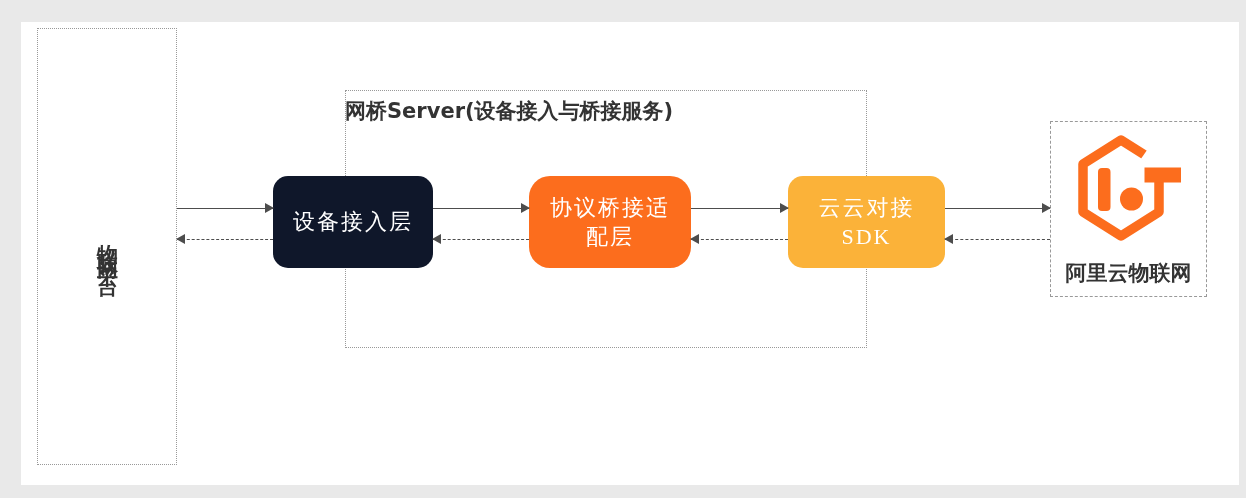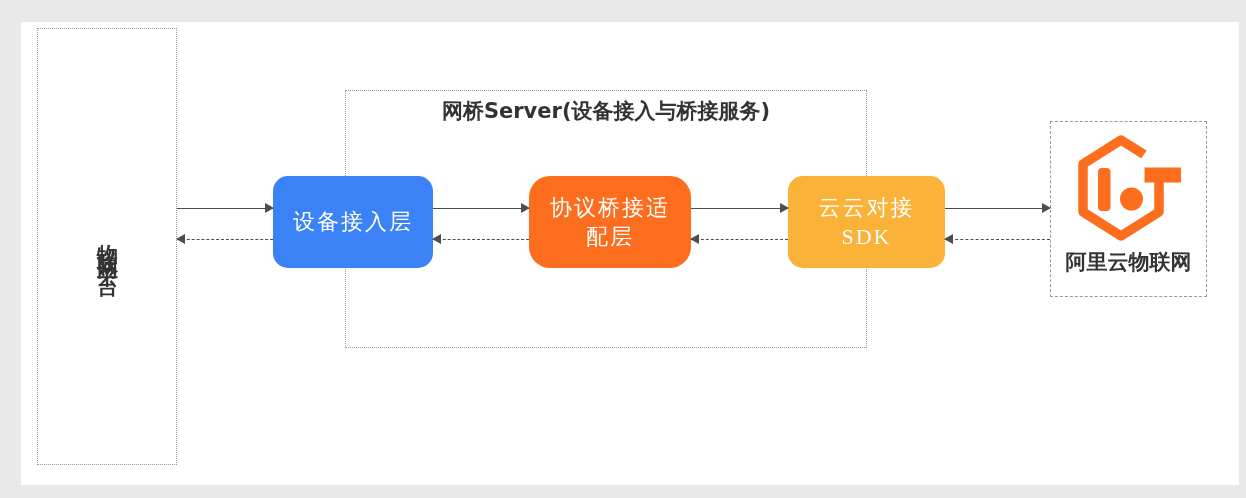--- a/index.html
+++ b/index.html
@@ -16,40 +16,40 @@
   .panel.dashed{border:1.5px dashed #999999;}
 
   .left-panel{left:37px;top:28px;width:140px;height:437px;display:flex;align-items:center;justify-content:center;}
   .left-label{
     writing-mode:vertical-lr;text-orientation:upright;
     font-size:21px;font-weight:700;color:#333333;letter-spacing:8px;line-height:1;
   }
 
   .bridge-panel{left:345px;top:90px;width:522px;height:258px;}
   .bridge-title{
-    position:absolute;left:345px;top:97px;width:522px;text-align:center;
+    position:absolute;left:345px;top:97px;width:522px;text-align:left;
     font-size:21px;font-weight:700;color:#333333;white-space:nowrap;
   }
 
   
   .node{
     position:absolute;top:176px;height:92px;border-radius:15px;
     display:flex;flex-direction:column;align-items:center;justify-content:center;
     color:#FFFFFF;font-size:22px;font-weight:500;letter-spacing:2px;line-height:1.32;
     text-align:center;
   }
   .node-1{left:273px;width:160px;}
   .node-2{left:529px;width:162px;}
   .node-3{left:788px;width:157px;}
 
   
   .aliyun-panel{left:1050px;top:121px;width:157px;height:176px;
     display:flex;flex-direction:column;align-items:center;}
   .aliyun-logo{margin-top:12px;width:110px;height:110px;flex:0 0 auto;}
-  .aliyun-label{font-size:21px;font-weight:700;color:#333333;line-height:1.24;text-align:center;margin-top:5px;white-space:nowrap;}
+  .aliyun-label{font-size:21px;font-weight:700;color:#333333;line-height:1.24;text-align:center;margin-top:16px;white-space:nowrap;}
 
   
   .arr{position:absolute;height:0;border-top:1.6px solid #4D4D4D;}
   .arr.dashed{border-top-style:dashed;}
   .arr.solid::after{
     content:"";position:absolute;right:-1px;top:-5.8px;width:0;height:0;
     border-top:5px solid transparent;border-bottom:5px solid transparent;border-left:9px solid #4D4D4D;
   }
   .arr.dashed::before{
     content:"";position:absolute;left:-1px;top:-5.8px;width:0;height:0;
@@ -68,21 +68,21 @@
 <div class="stage" style="background: rgb(233, 233, 233);">
   <div class="card" style="background: rgb(255, 255, 255);"></div>
 
   <div class="panel dotted left-panel">
     <div class="left-label">物联网平台</div>
   </div>
 
   <div class="panel dotted bridge-panel"></div>
   <div class="bridge-title">网桥Server(设备接入与桥接服务)</div>
 
-  <div class="node node-1" style="background: #3b82f6;">
+  <div class="node node-1" style="background: #0f172a;">
     <div>设备接入层</div>
   </div>
 
   <div class="node node-2" style="background: rgb(252, 109, 29); border-radius: 21px;">
     <div>协议桥接适</div>
     <div>配层</div>
   </div>
 
   <div class="node node-3" style="background: rgb(251, 178, 57); font-family: Liberation Serif, serif;">
     <div>云云对接</div>

